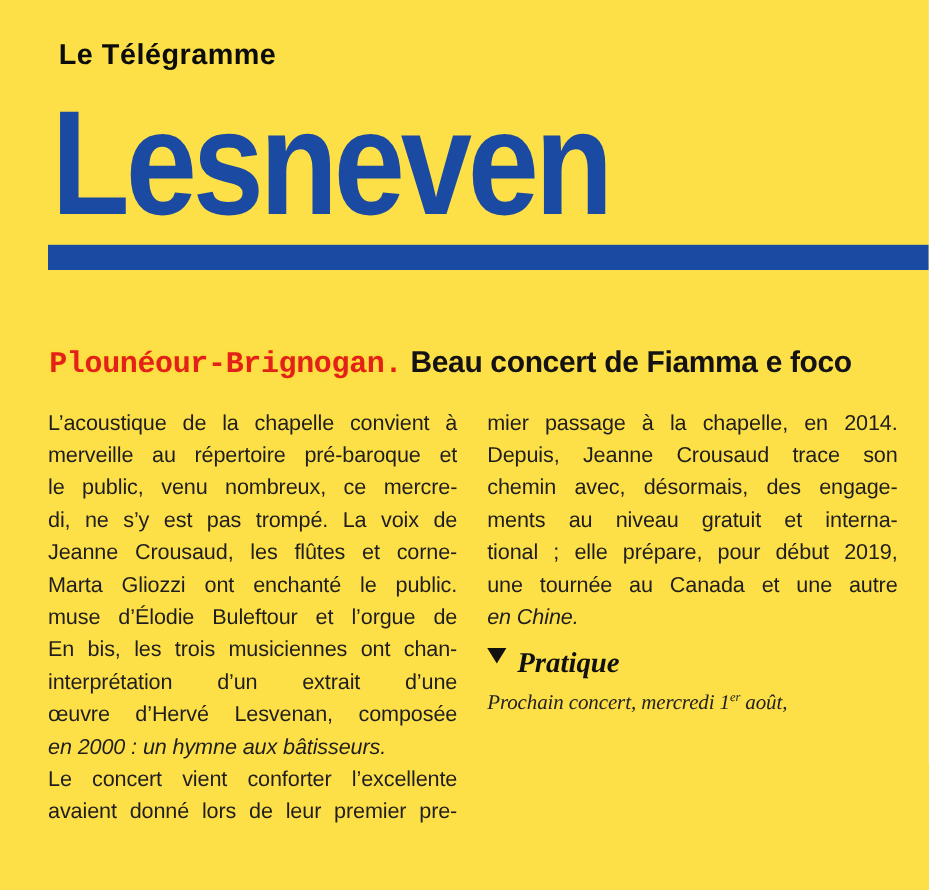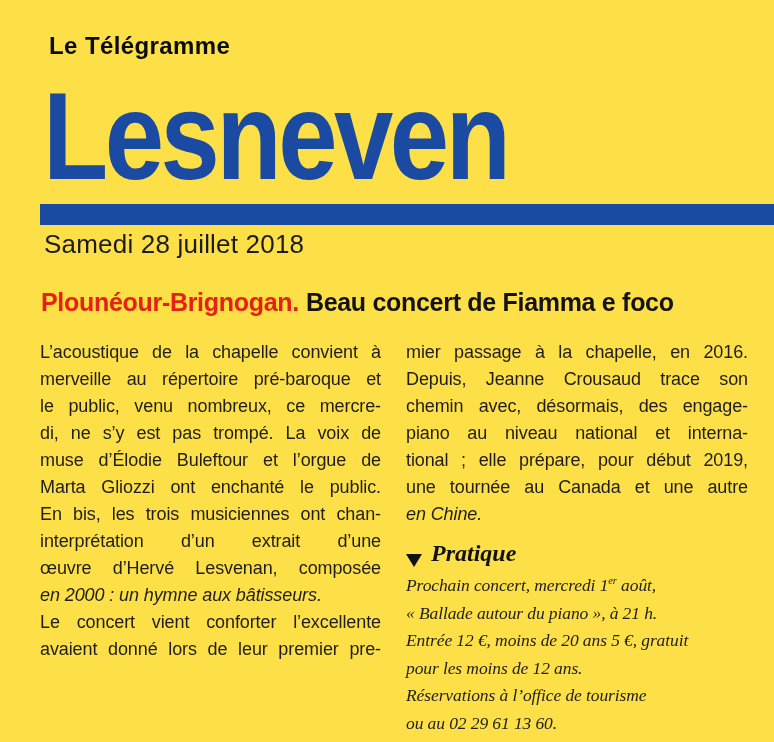--- a/index.html
+++ b/index.html
@@ -40,21 +40,21 @@
     position:absolute;left:44px;top:229px;
     font-size:26px;color:#1c1c1c;
     letter-spacing:0.2px;
   }
   .headline{
     position:absolute;left:41px;top:288px;
     font-size:25px;font-weight:bold;
     letter-spacing:-0.3px;
     white-space:nowrap;
   }
-  .headline .kicker{color:var(--accent-red);text-shadow:0 0 3px rgba(255,210,0,.45);}
+  .headline .kicker{color:var(--accent-red);text-shadow:0 0 3px rgba(255,210,0,.45);font-family:Liberation Mono, monospace;}
   .headline .title{color:#141214;margin-left:7px;text-align:center;}
   .col{
     position:absolute;top:339px;
   }
   .col-left{left:40px;width:341px;}
   .col-right{left:406px;width:342px;}
   .body-line{
     font-size:18px;line-height:27px;
     color:var(--ink);
     text-align:justify;
@@ -65,21 +65,21 @@
   }
   .body-line.no-just{
     -moz-text-align-last:left;
     text-align-last:left;
     font-style:italic;
   }
   .pratique{
     position:absolute;left:406px;top:540px;width:352px;
   }
   .pratique-heading{
-    display:flex;align-items:flex-end;gap:9px;
+    display:flex;align-items:flex-start;gap:9px;
     margin-bottom:5px;
   }
   .tri-icon{
     width:0;height:0;
     border-left:8px solid transparent;
     border-right:8px solid transparent;
     border-top:13px solid #111;
     display:inline-block;
   }
   .pratique-heading .pratique-title{
@@ -103,59 +103,52 @@
 <body>
 
 <div class="page">
 
   <div class="publication">Le Télégramme</div>
 
   <div class="section-title">Lesneven</div>
 
   <div class="section-rule"></div>
 
-  <div class="dateline">Samedi 28 juillet 2018</div>
 
   <div class="headline">
     <span class="kicker">Plounéour-Brignogan.</span><span class="title">Beau concert de Fiamma e foco</span>
   </div>
 
   <div class="col col-left">
       <div class="body-line">L’acoustique de la chapelle convient à</div>
       <div class="body-line">merveille au répertoire pré-baroque et</div>
       <div class="body-line">le public, venu nombreux, ce mercre-</div>
       <div class="body-line">di, ne s’y est pas trompé. La voix de</div>
+      <div class="body-line">Jeanne Crousaud, les flûtes et corne-</div>
+      <div class="body-line">Marta Gliozzi ont enchanté le public.</div>
       <div class="body-line">muse d’Élodie Buleftour et l’orgue de</div>
-      <div class="body-line">Marta Gliozzi ont enchanté le public.</div>
       <div class="body-line">En bis, les trois musiciennes ont chan-</div>
       <div class="body-line">interprétation d’un extrait d’une</div>
       <div class="body-line">œuvre d’Hervé Lesvenan, composée</div>
       <div class="body-line no-just">en 2000 : un hymne aux bâtisseurs.</div>
       <div class="body-line">Le concert vient conforter l’excellente</div>
       <div class="body-line">avaient donné lors de leur premier pre-</div>
     </div>
 
   <div class="col col-right">
-      <div class="body-line">mier passage à la chapelle, en 2016.</div>
+      <div class="body-line">mier passage à la chapelle, en 2014.</div>
       <div class="body-line">Depuis, Jeanne Crousaud trace son</div>
       <div class="body-line">chemin avec, désormais, des engage-</div>
-      <div class="body-line">piano au niveau national et interna-</div>
+      <div class="body-line">ments au niveau gratuit et interna-</div>
       <div class="body-line">tional ; elle prépare, pour début 2019,</div>
       <div class="body-line">une tournée au Canada et une autre</div>
       <div class="body-line no-just">en Chine.</div>
     </div>
 
   <div class="pratique">
     <div class="pratique-heading">
       <span class="tri-icon"></span>
       <span class="pratique-title">Pratique</span>
     </div>
     <div class="pratique-line"><span>Prochain concert, mercredi 1</span><sup>er</sup><span> août,</span></div>
-    <div>
-        <div class="pratique-line">« Ballade autour du piano », à 21 h.</div>
-        <div class="pratique-line">Entrée 12 €, moins de 20 ans 5 €, gratuit</div>
-        <div class="pratique-line">pour les moins de 12 ans.</div>
-        <div class="pratique-line">Réservations à l’office de tourisme</div>
-        <div class="pratique-line">ou au 02 29 61 13 60.</div>
-      </div>
   </div>
 
 </div>
 
 </body></html>

